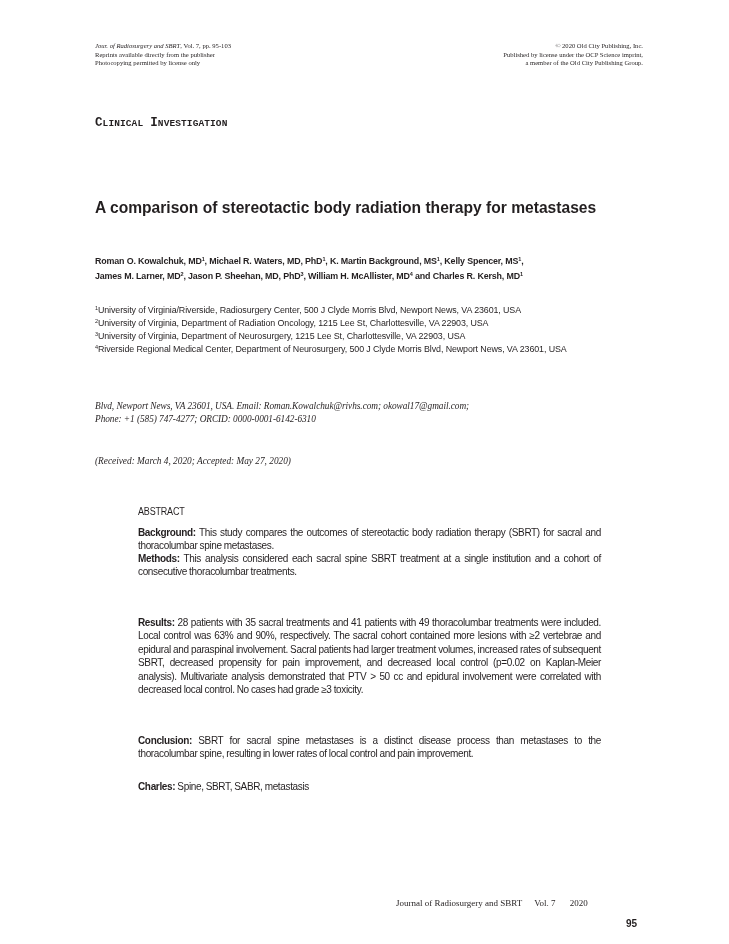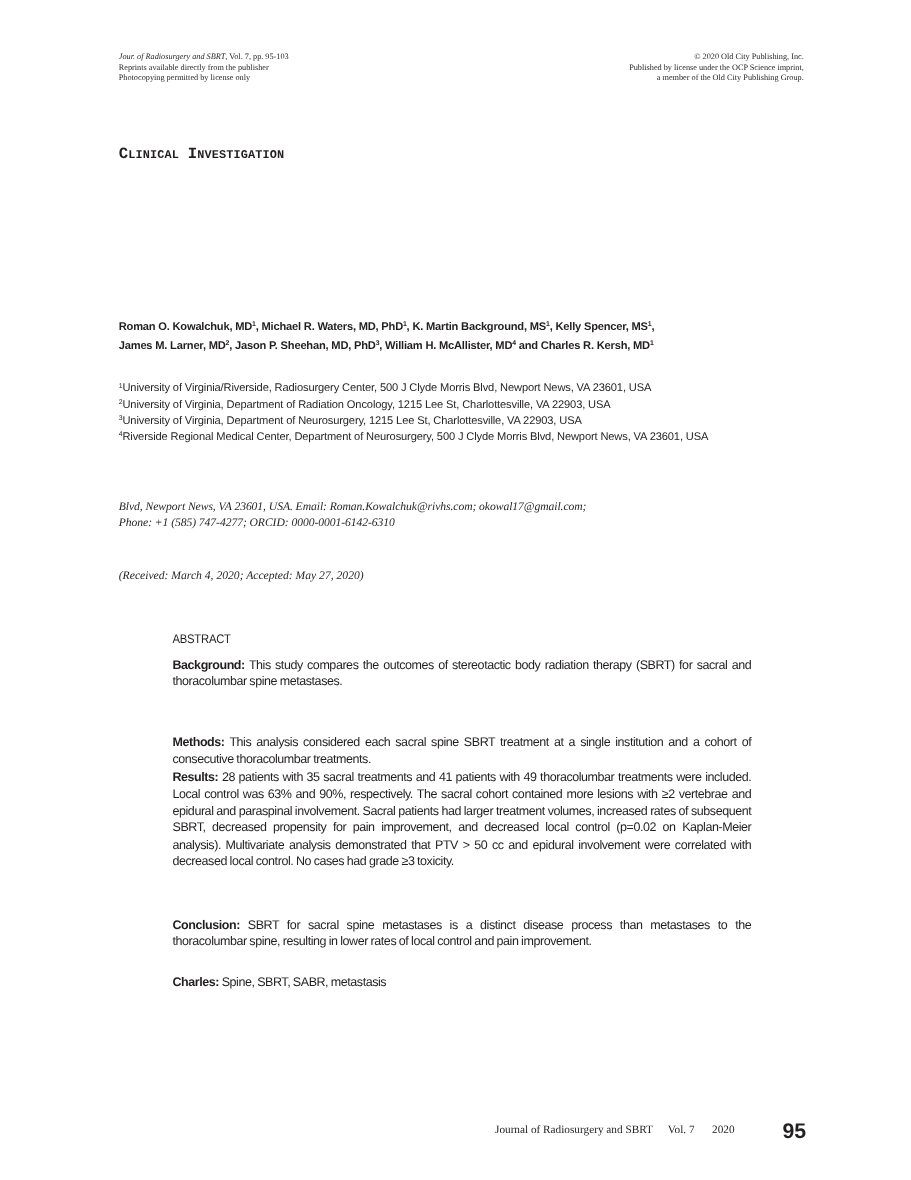--- a/index.html
+++ b/index.html
@@ -16,49 +16,50 @@
     .authors { left: 95px; top: 254px; width: 560px; font-family: "Liberation Sans", sans-serif; font-weight: bold; font-size: 8.9px; line-height: 15px; letter-spacing: -0.15px; }
     .authors sup, .affil sup { font-size: 5.5px; vertical-align: 3px; line-height: 0; }
     .affil { left: 95px; top: 304px; width: 560px; font-family: "Liberation Sans", sans-serif; font-size: 8.9px; line-height: 13px; letter-spacing: -0.1px; }
     .affil-line { display: block; }
     .corr { left: 95px; top: 400px; width: 560px; font-family: "Liberation Serif", serif; font-style: italic; font-size: 9.3px; line-height: 13.3px; letter-spacing: -0.05px; }
     .received { left: 95px; top: 455px; font-family: "Liberation Serif", serif; font-style: italic; font-size: 9.3px; line-height: 13px; }
     .abs-head { left: 138px; top: 506px; font-family: "Liberation Sans", sans-serif; font-size: 10px; letter-spacing: -0.2px; transform: scaleX(0.9); transform-origin: left; }
     .abs-par { left: 138px; width: 463px; font-family: "Liberation Sans", sans-serif; font-size: 10px; line-height: 13.4px; text-align: justify; letter-spacing: -0.35px; word-spacing: -0.3px; }
     .abs-par b { font-weight: bold; }
     .p-bg { top: 526px; }
-    .p-methods { top: 588px; }
+    .p-methods { top: 552px; }
     .p-results { top: 616px; }
     .p-concl { top: 734px; }
     .p-kw { top: 780px; }
     .footer { left: 396px; top: 898px; width: 250px; font-family: "Liberation Serif", serif; font-size: 9px; color: #231f20; white-space: nowrap; }
     .footer span { display: inline-block; text-align: right; }
     .footer .journal { margin-right: 12px; }
     .footer .vol { margin-right: 14px; }
     .footer .year { margin-right: 0; }
-    .page-num { left: 626px; top: 895px; font-family: "Liberation Sans", sans-serif; font-weight: bold; font-size: 17px; }
+    .page-num { left: 626px; top: 918px; font-family: "Liberation Sans", sans-serif; font-weight: bold; font-size: 10px; }
   </style>
 </head>
 <body>
 
 <div class="abs hdr hdr-left">
   <div><i>Jour. of Radiosurgery and SBRT</i><span>, Vol. 7, pp. 95-103</span></div>
   <div>Reprints available directly from the publisher</div>
   <div>Photocopying permitted by license only</div>
 </div>
 
 <div class="abs hdr hdr-right">
   <div>© 2020 Old City Publishing, Inc.</div>
   <div>Published by license under the OCP Science imprint,</div>
   <div>a member of the Old City Publishing Group.</div>
 </div>
 
 <div class="abs section-label"><span class="big">C</span><span class="sc">LINICAL</span> <span class="big">I</span><span class="sc">NVESTIGATION</span></div>
 
 <div class="abs title">
+  <div>A comparison of stereotactic body radiation therapy for metastases</div>
 </div>
 
 <div class="abs authors">
   <span><span>Roman O. Kowalchuk, MD</span><sup>1</sup><span>, </span></span><span><span>Michael R. Waters, MD, PhD</span><sup>1</sup><span>, </span></span><span><span>K. Martin Background, MS</span><sup>1</sup><span>, </span></span><span><span>Kelly Spencer, MS</span><sup>1</sup><span>,</span></span><br>
   <span><span>James M. Larner, MD</span><sup>2</sup><span>, </span></span><span><span>Jason P. Sheehan, MD, PhD</span><sup>3</sup><span>, </span></span><span><span>William H. McAllister, MD</span><sup>4</sup><span> and </span></span><span><span>Charles R. Kersh, MD</span><sup>1</sup></span>
 </div>
 
 <div class="abs affil">
   <span class="affil-line"><sup>1</sup><span>University of Virginia/Riverside, Radiosurgery Center, 500 J Clyde Morris Blvd, Newport News, VA 23601, USA</span></span>
   <span class="affil-line"><sup>2</sup><span>University of Virginia, Department of Radiation Oncology, 1215 Lee St, Charlottesville, VA 22903, USA</span></span>

